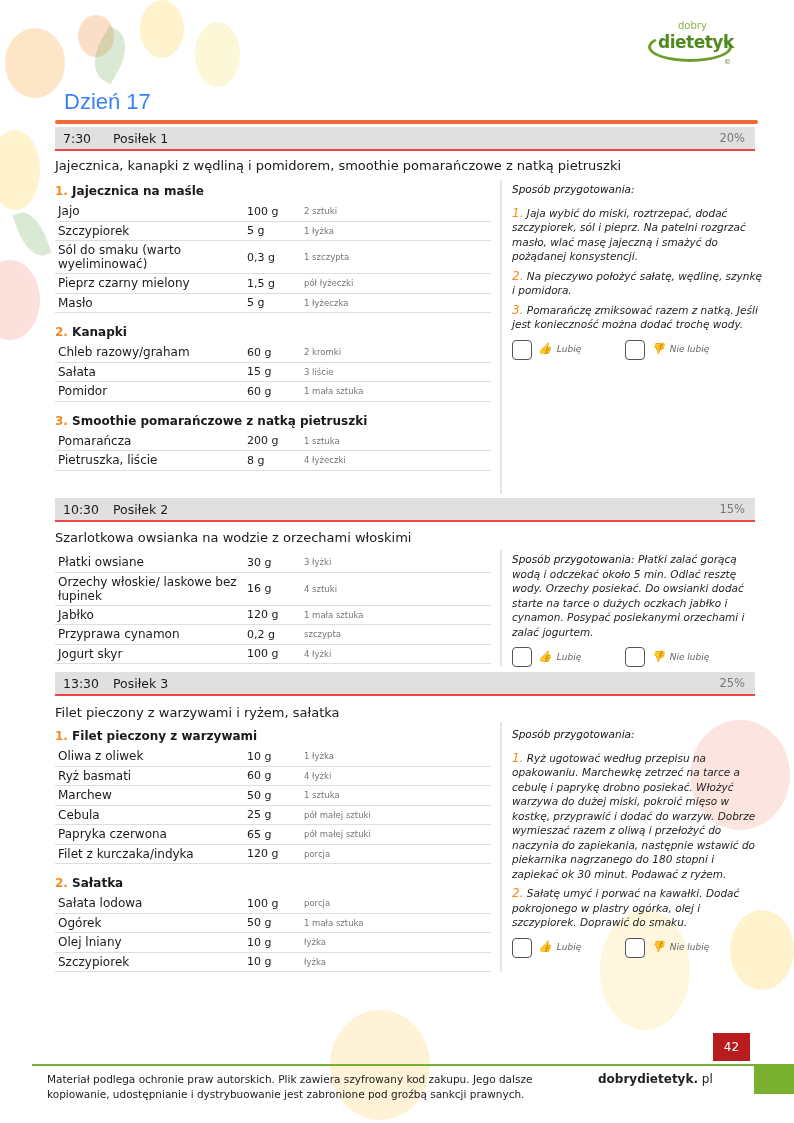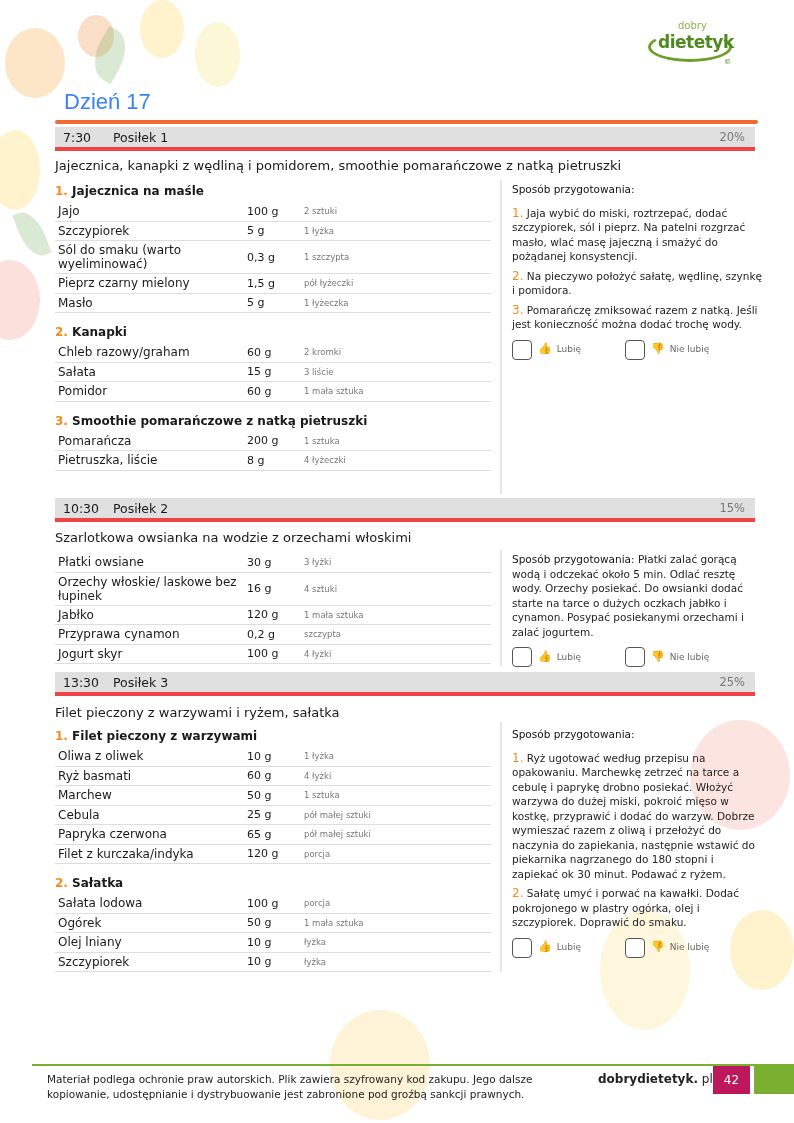--- a/index.html
+++ b/index.html
@@ -17,53 +17,53 @@
 
   .logo { position: absolute; left: 646px; top: 18px; width: 90px; height: 50px; }
   .logo .ring { position: absolute; left: 2px; top: 14px; width: 84px; height: 30px; border: 3px solid #6e9e2a; border-radius: 50%; border-top-color: transparent; }
   .logo .l1 { position: absolute; left: 32px; top: 2px; font-size: 10px; color: #8ab34a; }
   .logo .l2 { position: absolute; left: 12px; top: 14px; font-size: 17px; font-weight: bold; color: #4f8a1f; letter-spacing: -0.5px; }
   .logo .copy { position: absolute; left: 78px; top: 40px; font-size: 7px; color: #4f8a1f; }
 
   .day-title { position: absolute; left: 64px; top: 89px; font-size: 22px; color: #3b82f6; font-family: "Liberation Sans", sans-serif; }
   .orange-bar { position: absolute; left: 55px; top: 120px; width: 703px; height: 4px; background: #f26a35; border-radius: 2px; }
 
-  .meal-header { position: absolute; left: 55px; width: 700px; height: 24px; background: #e0e0e0; border-bottom: 4px solid #ef4444; font-size: 12.5px; display: flex; align-items: center; }
+  .meal-header { position: absolute; left: 55px; width: 700px; height: 24px; background: #e0e0e0; border-bottom: 2px solid #ef4444; font-size: 12.5px; display: flex; align-items: center; }
   .meal-header .time { width: 58px; padding-left: 8px; }
   .meal-header .name { flex: 1; }
   .meal-header .pct { color: #777; padding-right: 10px; font-size: 11.5px; }
 
   .meal-title { position: absolute; left: 55px; font-size: 13px; font-weight: 500; }
 
   .ing-col { position: absolute; left: 55px; width: 436px; }
   .sub-title { font-size: 12px; font-weight: bold; height: 22px; line-height: 22px; }
   .sub-title .num { color: #f58a1f; }
   .ing-row { display: flex; align-items: center; border-bottom: 1px solid #dedede; font-size: 12px; min-height: 19.5px; padding-left: 3px; }
   .ing-row .nm { width: 189px; line-height: 14px; padding: 2px 0; }
   .ing-row .qty { width: 57px; font-size: 11px; }
   .ing-row .note { flex: 1; font-size: 8.5px; color: #777; }
   .gap { height: 8px; }
 
   .vdiv { position: absolute; left: 500px; width: 2px; background: #e6e6e6; }
 
-  .prep { position: absolute; left: 512px; width: 250px; font-size: 10.5px; line-height: 14.5px; color: #1e1e1e; }
+  .prep { position: absolute; left: 512px; width: 250px; font-size: 10.5px; line-height: 14.5px; color: #1e1e1e; font-style: italic; }
   .prep p { margin-bottom: 5px; }
   .prep .label { color: #111; }
   .prep .num { color: #f58a1f; font-size: 12px; }
 
   .likes { display: flex; align-items: center; margin-top: 8px; font-size: 9px; color: #666; }
   .likes .box { width: 20px; height: 20px; border: 1px solid #555; border-radius: 4px; background: #fff; margin-right: 6px; }
   .likes .ico { margin-right: 5px; font-size: 11px; color: #111; }
   .likes .item { display: flex; align-items: center; width: 113px; }
 
   .footer-line { position: absolute; left: 32px; top: 1064px; width: 762px; height: 2px; background: #7ab030; }
   .footer-text { position: absolute; left: 47px; top: 1072px; width: 520px; font-size: 10.5px; line-height: 15px; color: #222; }
   .footer-site { position: absolute; left: 598px; top: 1072px; font-size: 12px; color: #222; }
   .footer-site b { font-weight: bold; }
-  .page-box { position: absolute; left: 713px; top: 1066px; width: 37px; height: 28px; background: #be185d; color: #fff; font-size: 12px; text-align: center; line-height: 28px; }
+  .page-box { position: absolute; left: 713px; top: 1033px; width: 37px; height: 28px; background: #b91c1c; color: #fff; font-size: 12px; text-align: center; line-height: 28px; }
   .page-box2 { position: absolute; left: 754px; top: 1066px; width: 40px; height: 28px; background: #7ab030; }
 </style>
 </head>
 <body>
 
 <div class="fruit" style="left:5px;top:28px;width:60px;height:70px;background:#f7a43a;"></div>
 <div class="fruit" style="left:78px;top:15px;width:36px;height:42px;background:#f08a3a;"></div>
 <div class="fruit" style="left:140px;top:0;width:44px;height:58px;background:#fbd34a;"></div>
 <div class="fruit" style="left:195px;top:22px;width:45px;height:65px;background:#f6e26a;"></div>
 <div class="leaf" style="left:95px;top:30px;width:30px;height:50px;transform:rotate(30deg);"></div>

